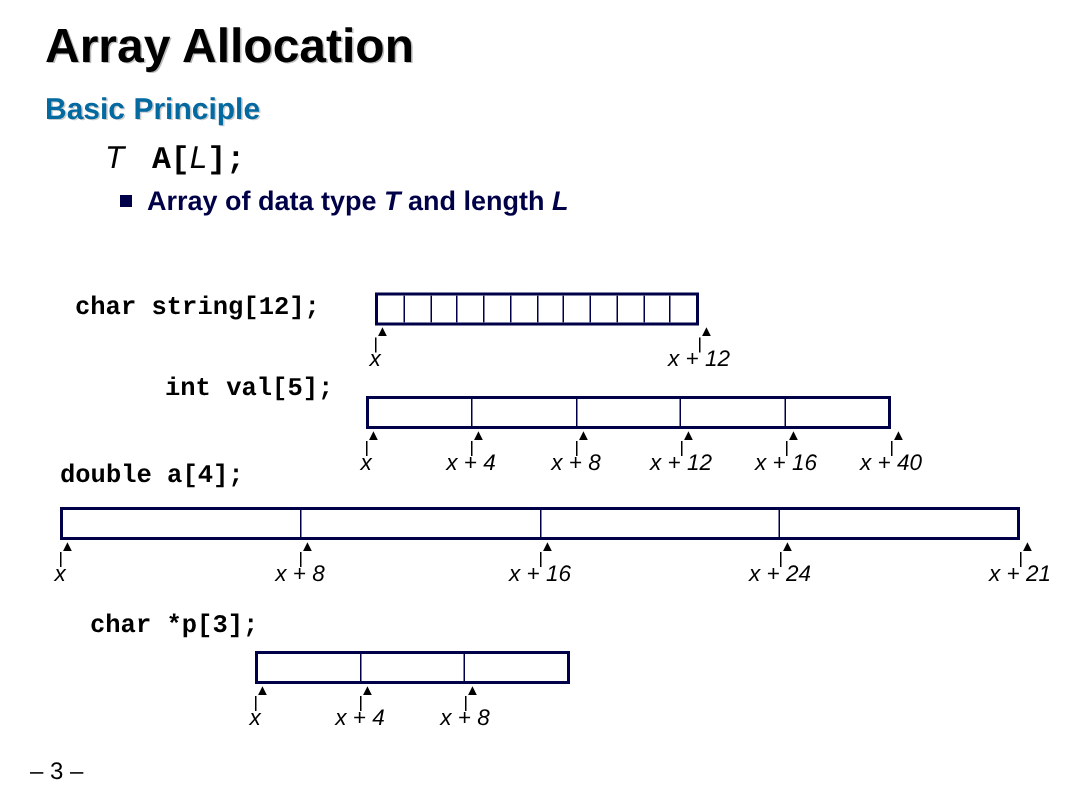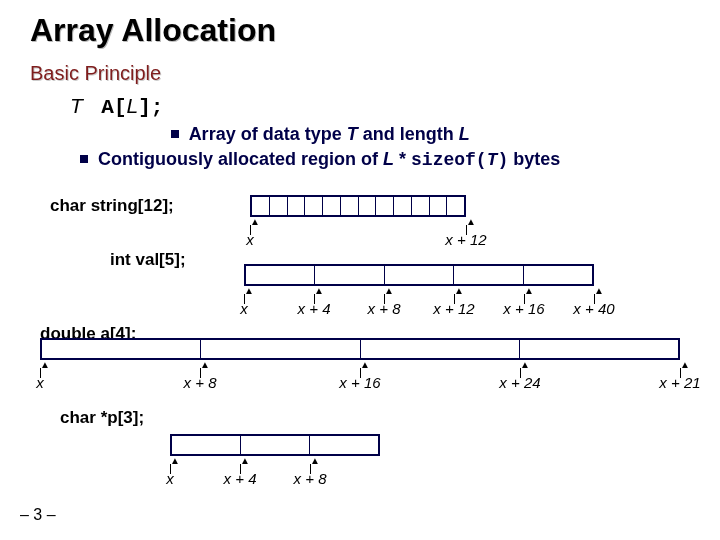--- a/index.html
+++ b/index.html
@@ -10,35 +10,35 @@
     position: relative;
     color: #000;
   }
   .title {
     position: absolute; left: 30px; top: 12px;
     font-size: 32px; font-weight: bold; color: #000;
     text-shadow: 1px 1px 0 #bbb;
   }
   .subtitle {
     position: absolute; left: 30px; top: 62px;
-    font-size: 20px; font-weight: normal; color: #7f1d1d;
+    font-size: 20px; font-weight: bold; color: #0369a1;
     text-shadow: 1px 1px 0 #ccc;
   }
   .decl {
     position: absolute; left: 70px; top: 94px;
     font-size: 21px; font-style: italic;
   }
   .decl .code { font-family: "Courier New", monospace; font-style: normal; font-weight: bold; }
   .bullets { position: absolute; left: 80px; top: 124px; }
   .bullet-row { display: flex; align-items: baseline; margin-bottom: 4px; font-size: 18px; font-weight: bold; color: #000048; justify-content: center; }
   .sq { width: 8px; height: 8px; background: #000048; margin-right: 10px; position: relative; top: -2px; flex-shrink: 0; }
   .it { font-style: italic; font-weight: bold; }
   .codei { font-family: "Courier New", monospace; font-weight: bold; }
 
-  .ex-label { position: absolute; font-family: Liberation Sans, sans-serif; font-weight: bold; font-size: 17px; }
+  .ex-label { position: absolute; font-family: Liberation Mono, monospace; font-weight: bold; font-size: 17px; }
 
   
   .string-box { position: absolute; left: 250px; top: 195px; width: 216px; height: 22px; border: 2px solid #000048; background: #fff; display: flex; }
   .string-box .cell { flex: 1; border-right: 1.5px solid #000048; }
   .string-box .cell:last-child { border-right: none; }
 
   
   .val-box { position: absolute; left: 244px; top: 264px; width: 350px; height: 22px; border: 2px solid #000048; background: #fff; display: flex; }
   .val-box .cell { flex: 1; border-right: 1.5px solid #000048; }
   .val-box .cell:last-child { border-right: none; }
@@ -71,26 +71,20 @@
   <span class="code">&nbsp;<span>A</span><span>[</span></span><span>L</span><span class="code">];</span>
 </div>
 
 <div class="bullets">
   <div class="bullet-row">
     <span class="sq"></span>
     <span>
       <span>Array of data type </span><span class="it">T</span><span> and length </span><span class="it">L</span>
     </span>
   </div>
-  <div class="bullet-row">
-    <span class="sq"></span>
-    <span>
-      <span>Contiguously allocated region of </span><span class="it">L</span><span> * </span><span class="codei">sizeof(</span><span class="it codei">T</span><span class="codei">)</span><span> bytes</span>
-    </span>
-  </div>
 </div>
 
 <div class="ex-label" style="left:50px; top:196px;">char string[12];</div>
 <div class="string-box">
   <div class="cell"></div>
     <div class="cell"></div>
     <div class="cell"></div>
     <div class="cell"></div>
     <div class="cell"></div>
     <div class="cell"></div>
@@ -144,21 +138,21 @@
     <div class="tick-caret">▲</div>
     <div class="tick-line"></div>
     <div class="tick-label">x + 16</div>
   </div>
 <div class="tick" style="left:594px; top:288px;">
     <div class="tick-caret">▲</div>
     <div class="tick-line"></div>
     <div class="tick-label">x + 40</div>
   </div>
 
-<div class="ex-label" style="left:40px; top:308px;margin-top:16px;">double a[4];</div>
+<div class="ex-label" style="left:40px; top:308px;">double a[4];</div>
 <div class="a-box">
   <div class="cell"></div>
     <div class="cell"></div>
     <div class="cell"></div>
     <div class="cell"></div>
 </div>
 <div class="tick" style="left:40px; top:362px;">
     <div class="tick-caret">▲</div>
     <div class="tick-line"></div>
     <div class="tick-label">x</div>

